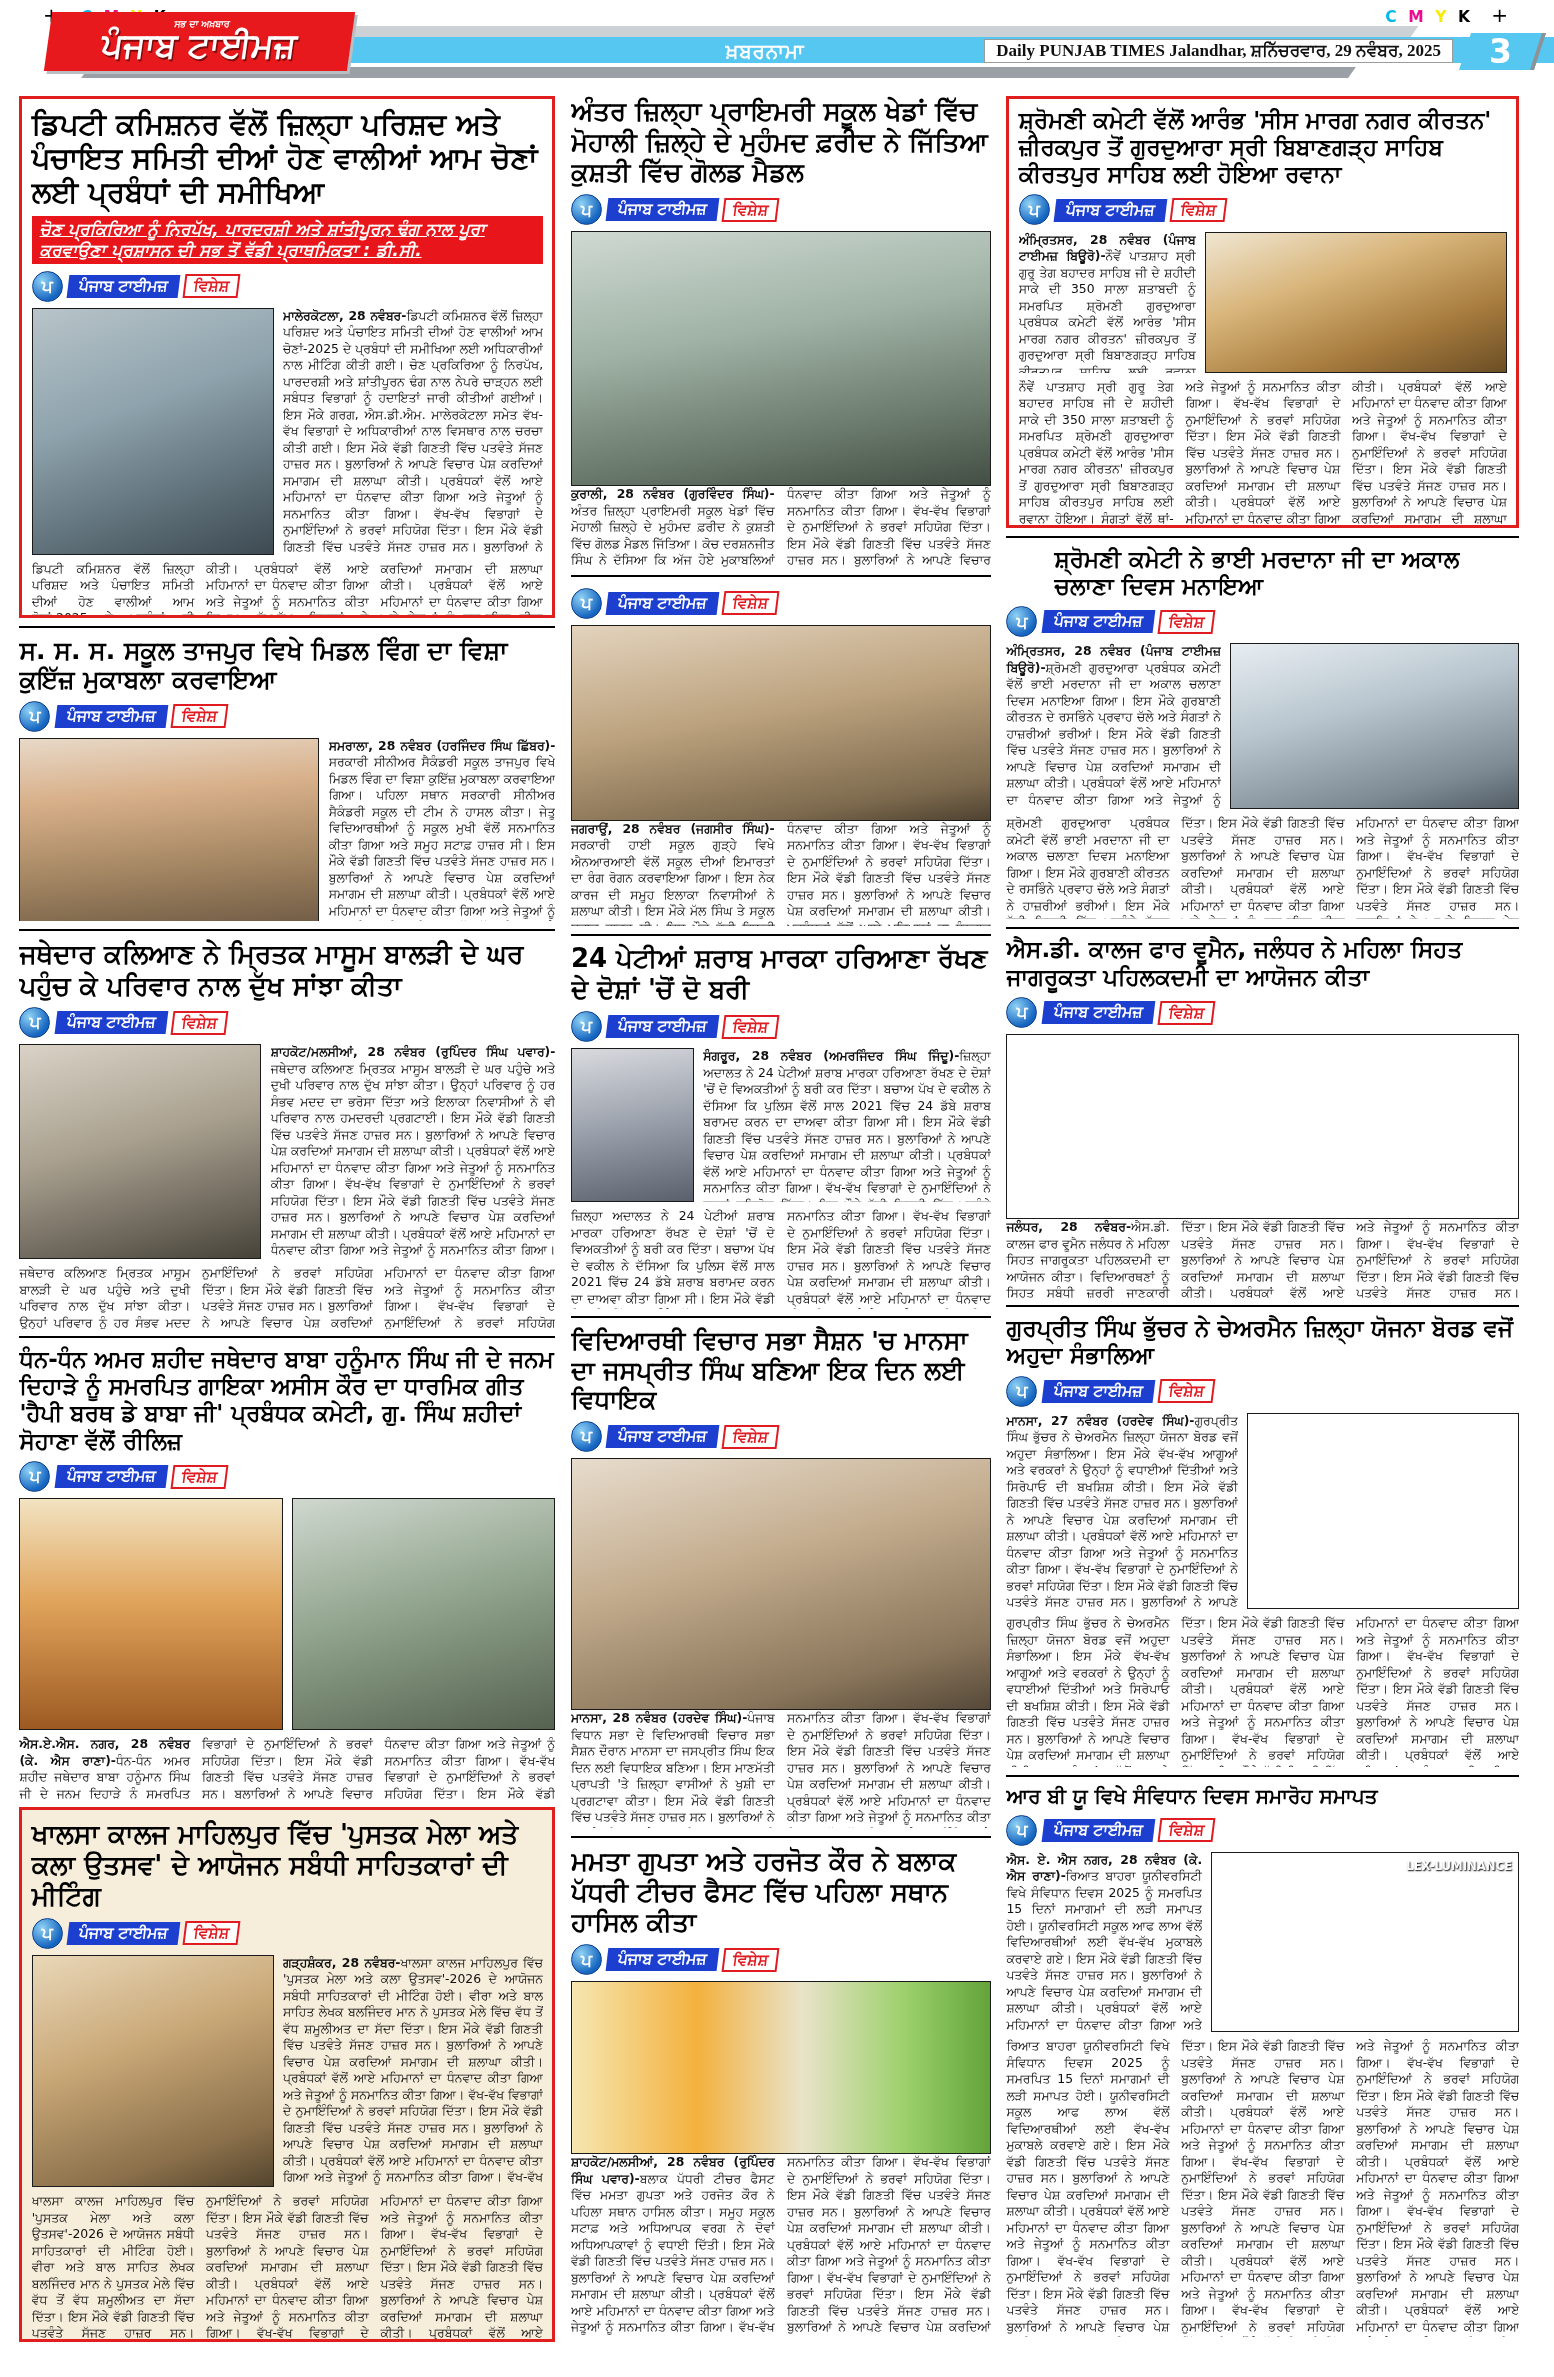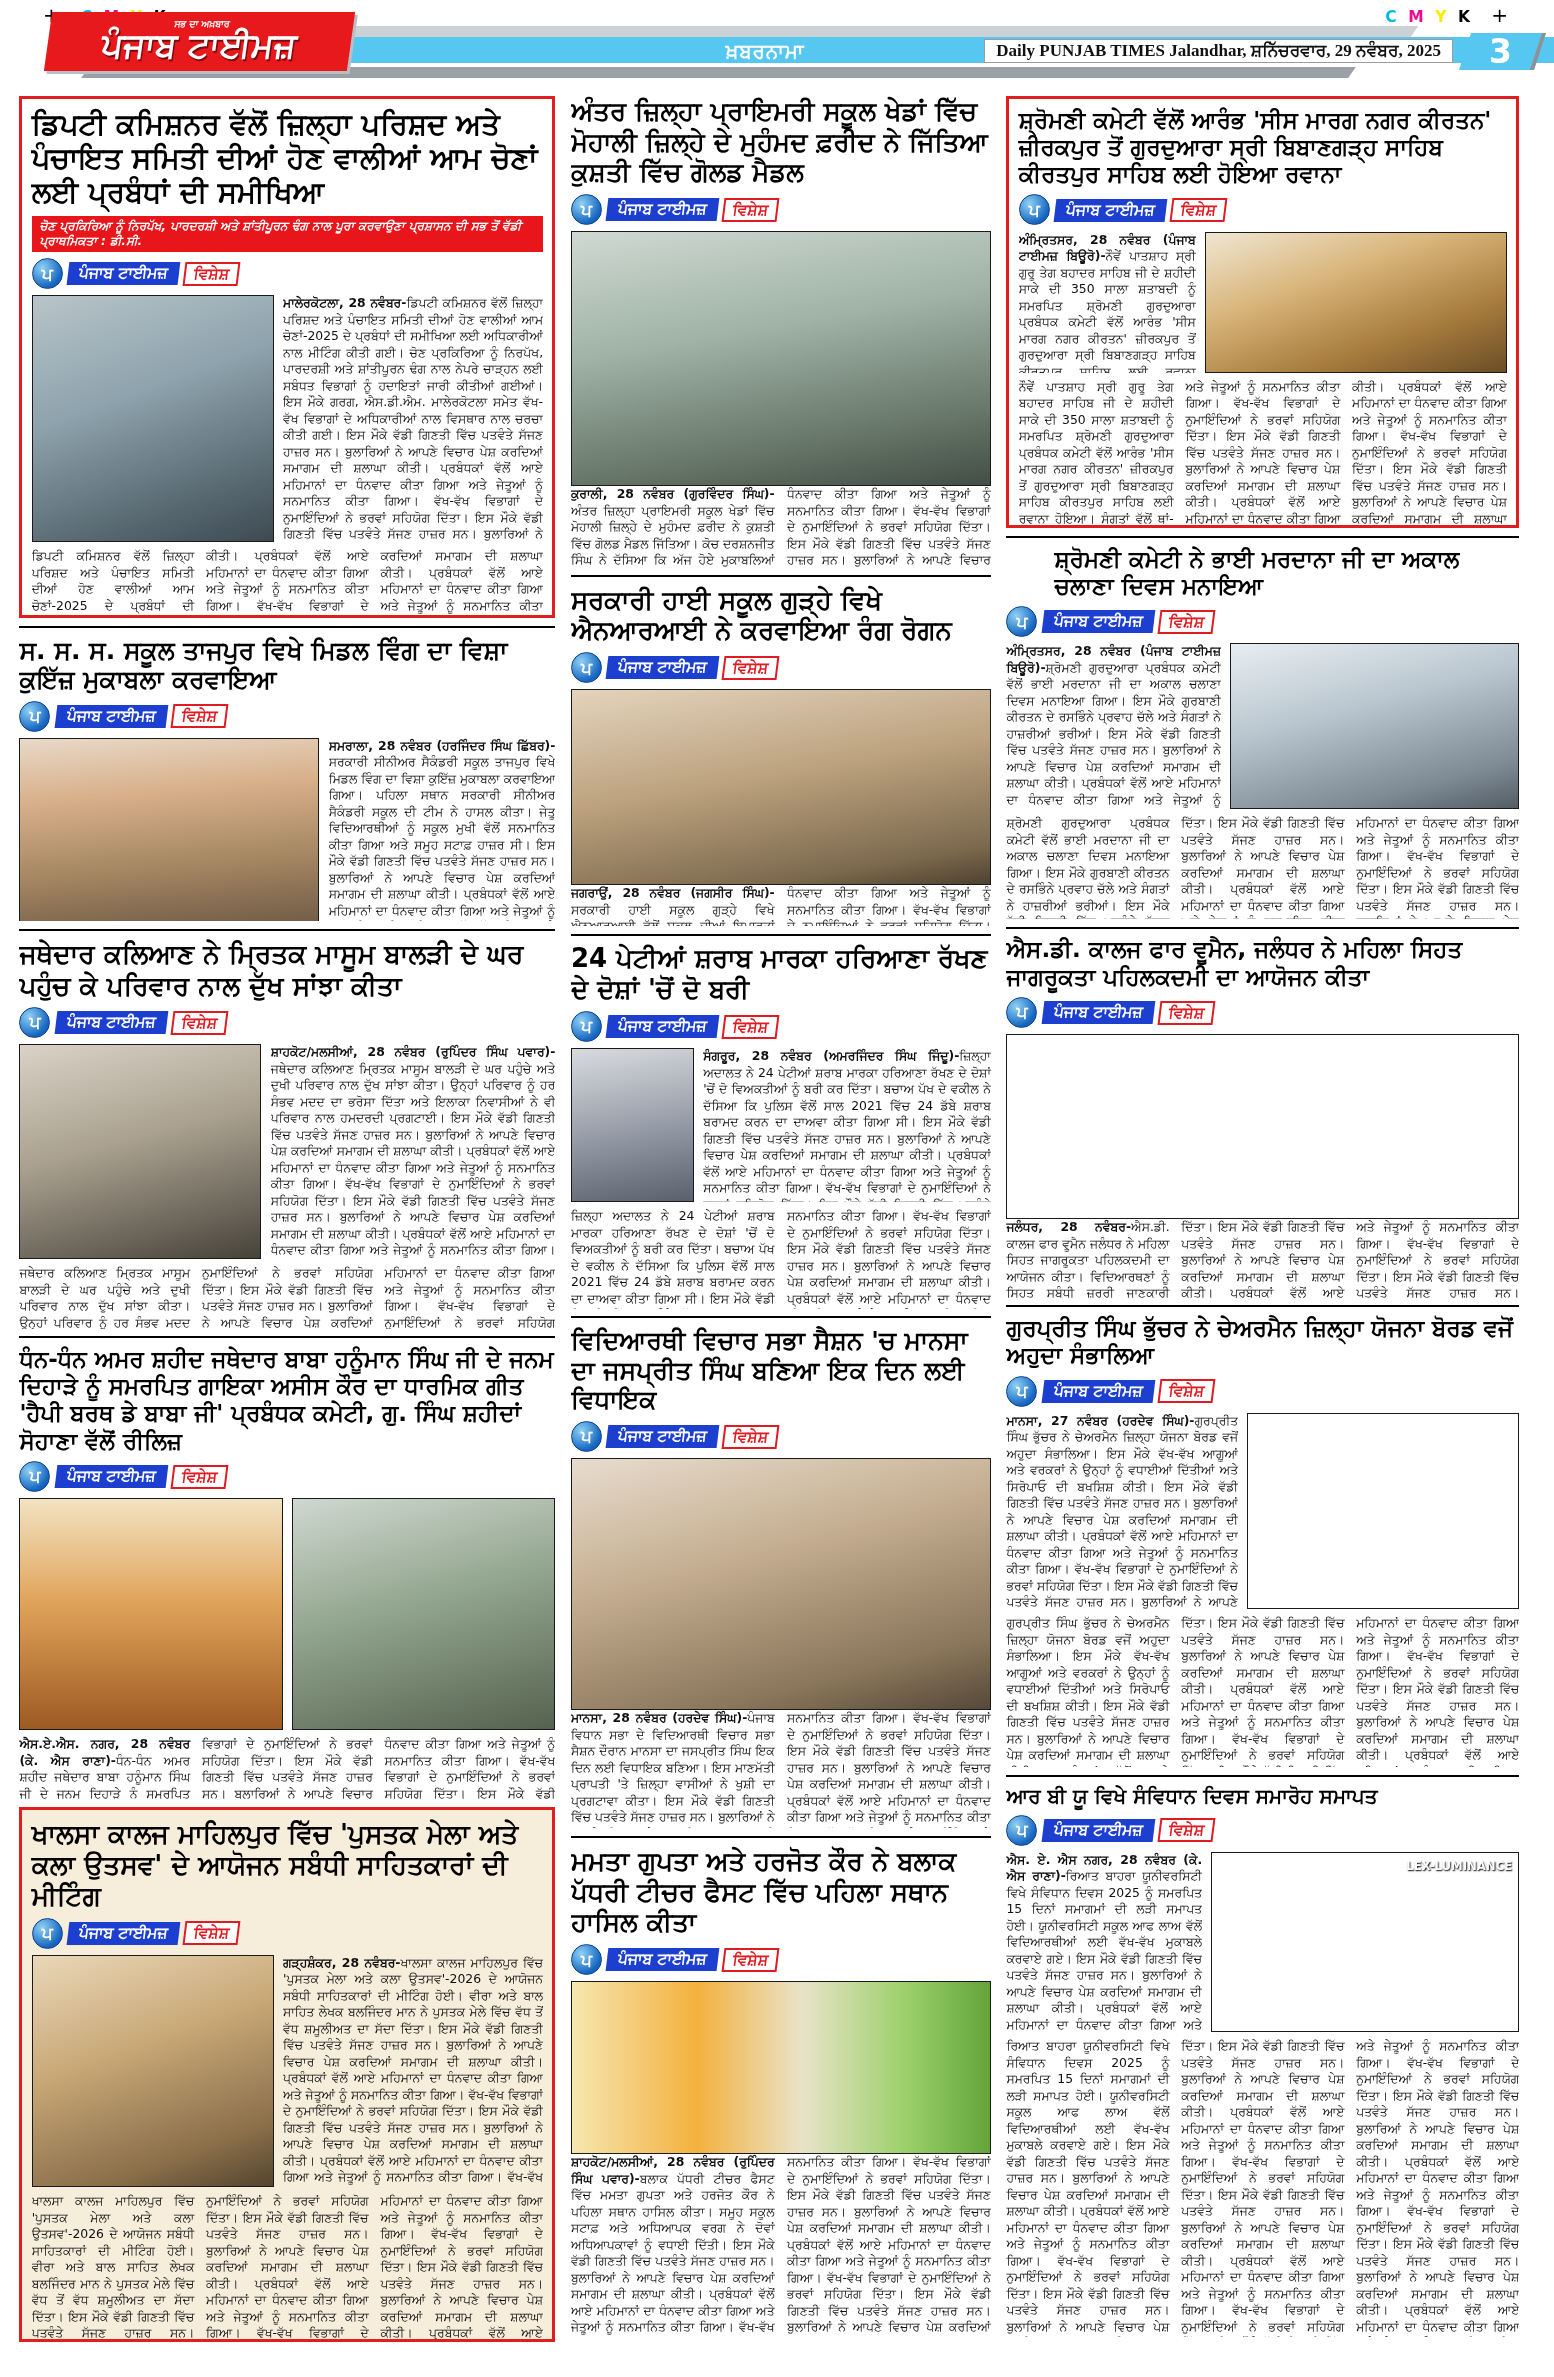--- a/index.html
+++ b/index.html
@@ -40,22 +40,22 @@
   .col-mid   { width:420px; }
   .col-right { width:513px; }
 
   article { position:relative; overflow:hidden; background:#fff; }
   article + article { border-top:2.3px solid #000; margin-top:7.8px; padding-top:7.8px; }
   article.boxed { border:3.1px solid #e01e1e; padding:7.8px 9.3px; }
   article + article.boxed { border-top:3.1px solid #e01e1e; }
   article.cream { background:#f6eedb; }
 
   h2.headline { color:#000; font-weight:bold; line-height:1.18; margin-bottom:6.2px; letter-spacing:0; }
-  .subhead { background:#e8151a; color:#fff; font-weight:bold; font-size:12px; line-height:1.25;
-    padding:3.1px 7.8px; margin-bottom:6.2px; font-style:italic; }
+  .subhead { background:#e8151a; color:#fff; font-weight:bold; font-size:17px; line-height:1.25;
+    padding:3.1px 7.8px; margin-bottom:6.2px; font-style:italic;text-decoration:underline; }
 
   .badge { display:flex; align-items:center; gap:5.4px; margin:3.1px 0 6.2px 0; }
   .badge-circle { width:31px; height:31px; border-radius:50%;
     background:radial-gradient(circle at 32% 30%, #8fd2f5, #1565c0 70%);
     border:1.6px solid #0d3f8f; color:#fff; font-weight:bold; font-size:17px;
     display:flex; align-items:center; justify-content:center; flex:0 0 auto; }
   .badge-paper { background:#1d3fd0; color:#fff; font-weight:bold; font-size:15.5px;
     padding:2.3px 11px; transform:skewX(-7deg); }
   .badge-special { background:#fff; color:#e01b22; border:2.3px solid #e01b22; font-weight:bold;
     font-size:15.5px; padding:0.8px 7.8px; transform:skewX(-7deg); }
@@ -208,21 +208,20 @@
         <h2 class="headline" style="font-size: 26px;">ਅੰਤਰ ਜ਼ਿਲ੍ਹਾ ਪ੍ਰਾਇਮਰੀ ਸਕੂਲ ਖੇਡਾਂ ਵਿੱਚ ਮੋਹਾਲੀ ਜ਼ਿਲ੍ਹੇ ਦੇ ਮੁਹੰਮਦ ਫ਼ਰੀਦ ਨੇ ਜਿੱਤਿਆ ਕੁਸ਼ਤੀ ਵਿੱਚ ਗੋਲਡ ਮੈਡਲ</h2>
         <div class="badge">
           <span class="badge-circle">ਪ</span>
           <span class="badge-paper">ਪੰਜਾਬ ਟਾਈਮਜ਼</span>
           <span class="badge-special">ਵਿਸ਼ੇਸ਼</span>
         </div>
         <div class="photo ph-m1" style="height: 255px; width: 100%;"></div>
         <div class="bodytext cols-2"><strong>ਕੁਰਾਲੀ, 28 ਨਵੰਬਰ (ਗੁਰਵਿੰਦਰ ਸਿੰਘ)-</strong>ਅੰਤਰ ਜ਼ਿਲ੍ਹਾ ਪ੍ਰਾਇਮਰੀ ਸਕੂਲ ਖੇਡਾਂ ਵਿੱਚ ਮੋਹਾਲੀ ਜ਼ਿਲ੍ਹੇ ਦੇ ਮੁਹੰਮਦ ਫ਼ਰੀਦ ਨੇ ਕੁਸ਼ਤੀ ਵਿੱਚ ਗੋਲਡ ਮੈਡਲ ਜਿੱਤਿਆ। ਕੋਚ ਦਰਸ਼ਨਜੀਤ ਸਿੰਘ ਨੇ ਦੱਸਿਆ ਕਿ ਅੱਜ ਹੋਏ ਮੁਕਾਬਲਿਆਂ ਵਿੱਚ ਖਿਡਾਰੀਆਂ ਨੇ ਸ਼ਾਨਦਾਰ ਪ੍ਰਦਰਸ਼ਨ ਕੀਤਾ ਅਤੇ ਉਹਨਾਂ ਨੇ ਵੀ ਆਪਣੀਆਂ ਮੁਬਾਰਕਾਂ ਦਿੱਤੀਆਂ। ਇਸ ਮੌਕੇ ਵੱਡੀ ਗਿਣਤੀ ਵਿੱਚ ਪਤਵੰਤੇ ਸੱਜਣ ਹਾਜ਼ਰ ਸਨ। ਬੁਲਾਰਿਆਂ ਨੇ ਆਪਣੇ ਵਿਚਾਰ ਪੇਸ਼ ਕਰਦਿਆਂ ਸਮਾਗਮ ਦੀ ਸ਼ਲਾਘਾ ਕੀਤੀ। ਪ੍ਰਬੰਧਕਾਂ ਵੱਲੋਂ ਆਏ ਮਹਿਮਾਨਾਂ ਦਾ ਧੰਨਵਾਦ ਕੀਤਾ ਗਿਆ ਅਤੇ ਜੇਤੂਆਂ ਨੂੰ ਸਨਮਾਨਿਤ ਕੀਤਾ ਗਿਆ। ਵੱਖ-ਵੱਖ ਵਿਭਾਗਾਂ ਦੇ ਨੁਮਾਇੰਦਿਆਂ ਨੇ ਭਰਵਾਂ ਸਹਿਯੋਗ ਦਿੱਤਾ। ਇਸ ਮੌਕੇ ਵੱਡੀ ਗਿਣਤੀ ਵਿੱਚ ਪਤਵੰਤੇ ਸੱਜਣ ਹਾਜ਼ਰ ਸਨ। ਬੁਲਾਰਿਆਂ ਨੇ ਆਪਣੇ ਵਿਚਾਰ ਪੇਸ਼ ਕਰਦਿਆਂ ਸਮਾਗਮ ਦੀ ਸ਼ਲਾਘਾ ਕੀਤੀ। ਪ੍ਰਬੰਧਕਾਂ ਵੱਲੋਂ ਆਏ ਮਹਿਮਾਨਾਂ ਦਾ ਧੰਨਵਾਦ ਕੀਤਾ ਗਿਆ ਅਤੇ ਜੇਤੂਆਂ ਨੂੰ ਸਨਮਾਨਿਤ ਕੀਤਾ ਗਿਆ। ਵੱਖ-ਵੱਖ ਵਿਭਾਗਾਂ ਦੇ ਨੁਮਾਇੰਦਿਆਂ ਨੇ ਭਰਵਾਂ ਸਹਿਯੋਗ ਦਿੱਤਾ। ਇਸ ਮੌਕੇ ਵੱਡੀ ਗਿਣਤੀ ਵਿੱਚ ਪਤਵੰਤੇ ਸੱਜਣ ਹਾਜ਼ਰ ਸਨ। ਬੁਲਾਰਿਆਂ ਨੇ ਆਪਣੇ ਵਿਚਾਰ ਪੇਸ਼ ਕਰਦਿਆਂ ਸਮਾਗਮ ਦੀ ਸ਼ਲਾਘਾ ਕੀਤੀ। ਪ੍ਰਬੰਧਕਾਂ ਵੱਲੋਂ ਆਏ ਮਹਿਮਾਨਾਂ ਦਾ ਧੰਨਵਾਦ ਕੀਤਾ ਗਿਆ ਅਤੇ ਜੇਤੂਆਂ ਨੂੰ ਸਨਮਾਨਿਤ ਕੀਤਾ ਗਿਆ। ਵੱਖ-ਵੱਖ ਵਿਭਾਗਾਂ ਦੇ ਨੁਮਾਇੰਦਿਆਂ ਨੇ ਭਰਵਾਂ ਸਹਿਯੋਗ ਦਿੱਤਾ। ਇਸ ਮੌਕੇ ਵੱਡੀ ਗਿਣਤੀ ਵਿੱਚ ਪਤਵੰਤੇ ਸੱਜਣ ਹਾਜ਼ਰ ਸਨ। ਬੁਲਾਰਿਆਂ ਨੇ ਆਪਣੇ ਵਿਚਾਰ ਪੇਸ਼ ਕਰਦਿਆਂ ਸਮਾਗਮ ਦੀ ਸ਼ਲਾਘਾ ਕੀਤੀ। ਪ੍ਰਬੰਧਕਾਂ ਵੱਲੋਂ ਆਏ ਮਹਿਮਾਨਾਂ ਦਾ ਧੰਨਵਾਦ ਕੀਤਾ ਗਿਆ ਅਤੇ ਜੇਤੂਆਂ ਨੂੰ ਸਨਮਾਨਿਤ ਕੀਤਾ ਗਿਆ। ਵੱਖ-ਵੱਖ ਵਿਭਾਗਾਂ ਦੇ ਨੁਮਾਇੰਦਿਆਂ ਨੇ ਭਰਵਾਂ ਸਹਿਯੋਗ ਦਿੱਤਾ। ਇਸ ਮੌਕੇ ਵੱਡੀ ਗਿਣਤੀ ਵਿੱਚ ਪਤਵੰਤੇ ਸੱਜਣ ਹਾਜ਼ਰ ਸਨ। ਬੁਲਾਰਿਆਂ ਨੇ ਆਪਣੇ ਵਿਚਾਰ ਪੇਸ਼ ਕਰਦਿਆਂ ਸਮਾਗਮ ਦੀ ਸ਼ਲਾਘਾ ਕੀਤੀ। ਪ੍ਰਬੰਧਕਾਂ ਵੱਲੋਂ ਆਏ ਮਹਿਮਾਨਾਂ ਦਾ ਧੰਨਵਾਦ ਕੀਤਾ ਗਿਆ ਅਤੇ ਜੇਤੂਆਂ ਨੂੰ ਸਨਮਾਨਿਤ ਕੀਤਾ ਗਿਆ। ਵੱਖ-ਵੱਖ ਵਿਭਾਗਾਂ ਦੇ ਨੁਮਾਇੰਦਿਆਂ ਨੇ ਭਰਵਾਂ ਸਹਿਯੋਗ ਦਿੱਤਾ। ਇਸ ਮੌਕੇ ਵੱਡੀ ਗਿਣਤੀ ਵਿੱਚ ਪਤਵੰਤੇ ਸੱਜਣ ਹਾਜ਼ਰ ਸਨ। ਬੁਲਾਰਿਆਂ ਨੇ ਆਪਣੇ ਵਿਚਾਰ ਪੇਸ਼ ਕਰਦਿਆਂ ਸਮਾਗਮ ਦੀ ਸ਼ਲਾਘਾ ਕੀਤੀ। ਪ੍ਰਬੰਧਕਾਂ ਵੱਲੋਂ ਆਏ ਮਹਿਮਾਨਾਂ ਦਾ ਧੰਨਵਾਦ ਕੀਤਾ ਗਿਆ ਅਤੇ ਜੇਤੂਆਂ ਨੂੰ ਸਨਮਾਨਿਤ ਕੀਤਾ ਗਿਆ। ਵੱਖ-ਵੱਖ ਵਿਭਾਗਾਂ ਦੇ ਨੁਮਾਇੰਦਿਆਂ ਨੇ ਭਰਵਾਂ ਸਹਿਯੋਗ ਦਿੱਤਾ। ਇਸ ਮੌਕੇ ਵੱਡੀ ਗਿਣਤੀ ਵਿੱਚ ਪਤਵੰਤੇ ਸੱਜਣ ਹਾਜ਼ਰ ਸਨ। ਬੁਲਾਰਿਆਂ ਨੇ ਆਪਣੇ ਵਿਚਾਰ ਪੇਸ਼ ਕਰਦਿਆਂ ਸਮਾਗਮ ਦੀ ਸ਼ਲਾਘਾ ਕੀਤੀ। ਪ੍ਰਬੰਧਕਾਂ ਵੱਲੋਂ ਆਏ ਮਹਿਮਾਨਾਂ ਦਾ ਧੰਨਵਾਦ ਕੀਤਾ ਗਿਆ ਅਤੇ ਜੇਤੂਆਂ ਨੂੰ ਸਨਮਾਨਿਤ ਕੀਤਾ ਗਿਆ। ਵੱਖ-ਵੱਖ ਵਿਭਾਗਾਂ ਦੇ ਨੁਮਾਇੰਦਿਆਂ ਨੇ ਭਰਵਾਂ ਸਹਿਯੋਗ ਦਿੱਤਾ। ਇਸ ਮੌਕੇ ਵੱਡੀ ਗਿਣਤੀ ਵਿੱਚ ਪਤਵੰਤੇ ਸੱਜਣ ਹਾਜ਼ਰ ਸਨ। ਬੁਲਾਰਿਆਂ ਨੇ ਆਪਣੇ ਵਿਚਾਰ ਪੇਸ਼ ਕਰਦਿਆਂ ਸਮਾਗਮ ਦੀ ਸ਼ਲਾਘਾ ਕੀਤੀ। ਪ੍ਰਬੰਧਕਾਂ ਵੱਲੋਂ ਆਏ ਮਹਿਮਾਨਾਂ ਦਾ ਧੰਨਵਾਦ ਕੀਤਾ ਗਿਆ ਅਤੇ ਜੇਤੂਆਂ ਨੂੰ ਸਨਮਾਨਿਤ ਕੀਤਾ ਗਿਆ। ਵੱਖ-ਵੱਖ ਵਿਭਾਗਾਂ ਦੇ ਨੁਮਾਇੰਦਿਆਂ ਨੇ ਭਰਵਾਂ ਸਹਿਯੋਗ ਦਿੱਤਾ। ਇਸ ਮੌਕੇ ਵੱਡੀ ਗਿਣਤੀ ਵਿੱਚ ਪਤਵੰਤੇ ਸੱਜਣ ਹਾਜ਼ਰ ਸਨ। ਬੁਲਾਰਿਆਂ ਨੇ ਆਪਣੇ ਵਿਚਾਰ ਪੇਸ਼ ਕਰਦਿਆਂ ਸਮਾਗਮ ਦੀ ਸ਼ਲਾਘਾ ਕੀਤੀ। ਪ੍ਰਬੰਧਕਾਂ ਵੱਲੋਂ ਆਏ ਮਹਿਮਾਨਾਂ ਦਾ ਧੰਨਵਾਦ ਕੀਤਾ ਗਿਆ ਅਤੇ ਜੇਤੂਆਂ ਨੂੰ ਸਨਮਾਨਿਤ ਕੀਤਾ ਗਿਆ। ਵੱਖ-ਵੱਖ ਵਿਭਾਗਾਂ ਦੇ ਨੁਮਾਇੰਦਿਆਂ ਨੇ ਭਰਵਾਂ ਸਹਿਯੋਗ ਦਿੱਤਾ। ਇਸ ਮੌਕੇ ਵੱਡੀ ਗਿਣਤੀ ਵਿੱਚ ਪਤਵੰਤੇ ਸੱਜਣ ਹਾਜ਼ਰ ਸਨ। ਬੁਲਾਰਿਆਂ ਨੇ ਆਪਣੇ ਵਿਚਾਰ ਪੇਸ਼ ਕਰਦਿਆਂ ਸਮਾਗਮ ਦੀ ਸ਼ਲਾਘਾ ਕੀਤੀ। ਪ੍ਰਬੰਧਕਾਂ ਵੱਲੋਂ ਆਏ ਮਹਿਮਾਨਾਂ ਦਾ ਧੰਨਵਾਦ ਕੀਤਾ ਗਿਆ ਅਤੇ ਜੇਤੂਆਂ ਨੂੰ ਸਨਮਾਨਿਤ ਕੀਤਾ ਗਿਆ। ਵੱਖ-ਵੱਖ ਵਿਭਾਗਾਂ ਦੇ ਨੁਮਾਇੰਦਿਆਂ ਨੇ ਭਰਵਾਂ ਸਹਿਯੋਗ ਦਿੱਤਾ। </div>
       </article>
       <article style="height: 351px;">
-        <h2 class="headline" style="font-size: 26px;">ਸਰਕਾਰੀ ਹਾਈ ਸਕੂਲ ਗੁੜ੍ਹੇ ਵਿਖੇ ਐਨਆਰਆਈ ਨੇ ਕਰਵਾਇਆ ਰੰਗ ਰੋਗਨ</h2>
         <div class="badge">
           <span class="badge-circle">ਪ</span>
           <span class="badge-paper">ਪੰਜਾਬ ਟਾਈਮਜ਼</span>
           <span class="badge-special">ਵਿਸ਼ੇਸ਼</span>
         </div>
         <div class="photo ph-m2" style="height: 196px; width: 100%;"></div>
         <div class="bodytext cols-2"><strong>ਜਗਰਾਉਂ, 28 ਨਵੰਬਰ (ਜਗਸੀਰ ਸਿੰਘ)-</strong>ਸਰਕਾਰੀ ਹਾਈ ਸਕੂਲ ਗੁੜ੍ਹੇ ਵਿਖੇ ਐਨਆਰਆਈ ਵੱਲੋਂ ਸਕੂਲ ਦੀਆਂ ਇਮਾਰਤਾਂ ਦਾ ਰੰਗ ਰੋਗਨ ਕਰਵਾਇਆ ਗਿਆ। ਇਸ ਨੇਕ ਕਾਰਜ ਦੀ ਸਮੂਹ ਇਲਾਕਾ ਨਿਵਾਸੀਆਂ ਨੇ ਸ਼ਲਾਘਾ ਕੀਤੀ। ਇਸ ਮੌਕੇ ਮੱਲ ਸਿੰਘ ਤੇ ਸਕੂਲ ਸਟਾਫ਼ ਹਾਜ਼ਰ ਸੀ। ਇਸ ਮੌਕੇ ਵੱਡੀ ਗਿਣਤੀ ਵਿੱਚ ਪਤਵੰਤੇ ਸੱਜਣ ਹਾਜ਼ਰ ਸਨ। ਬੁਲਾਰਿਆਂ ਨੇ ਆਪਣੇ ਵਿਚਾਰ ਪੇਸ਼ ਕਰਦਿਆਂ ਸਮਾਗਮ ਦੀ ਸ਼ਲਾਘਾ ਕੀਤੀ। ਪ੍ਰਬੰਧਕਾਂ ਵੱਲੋਂ ਆਏ ਮਹਿਮਾਨਾਂ ਦਾ ਧੰਨਵਾਦ ਕੀਤਾ ਗਿਆ ਅਤੇ ਜੇਤੂਆਂ ਨੂੰ ਸਨਮਾਨਿਤ ਕੀਤਾ ਗਿਆ। ਵੱਖ-ਵੱਖ ਵਿਭਾਗਾਂ ਦੇ ਨੁਮਾਇੰਦਿਆਂ ਨੇ ਭਰਵਾਂ ਸਹਿਯੋਗ ਦਿੱਤਾ। ਇਸ ਮੌਕੇ ਵੱਡੀ ਗਿਣਤੀ ਵਿੱਚ ਪਤਵੰਤੇ ਸੱਜਣ ਹਾਜ਼ਰ ਸਨ। ਬੁਲਾਰਿਆਂ ਨੇ ਆਪਣੇ ਵਿਚਾਰ ਪੇਸ਼ ਕਰਦਿਆਂ ਸਮਾਗਮ ਦੀ ਸ਼ਲਾਘਾ ਕੀਤੀ। ਪ੍ਰਬੰਧਕਾਂ ਵੱਲੋਂ ਆਏ ਮਹਿਮਾਨਾਂ ਦਾ ਧੰਨਵਾਦ ਕੀਤਾ ਗਿਆ ਅਤੇ ਜੇਤੂਆਂ ਨੂੰ ਸਨਮਾਨਿਤ ਕੀਤਾ ਗਿਆ। ਵੱਖ-ਵੱਖ ਵਿਭਾਗਾਂ ਦੇ ਨੁਮਾਇੰਦਿਆਂ ਨੇ ਭਰਵਾਂ ਸਹਿਯੋਗ ਦਿੱਤਾ। ਇਸ ਮੌਕੇ ਵੱਡੀ ਗਿਣਤੀ ਵਿੱਚ ਪਤਵੰਤੇ ਸੱਜਣ ਹਾਜ਼ਰ ਸਨ। ਬੁਲਾਰਿਆਂ ਨੇ ਆਪਣੇ ਵਿਚਾਰ ਪੇਸ਼ ਕਰਦਿਆਂ ਸਮਾਗਮ ਦੀ ਸ਼ਲਾਘਾ ਕੀਤੀ। ਪ੍ਰਬੰਧਕਾਂ ਵੱਲੋਂ ਆਏ ਮਹਿਮਾਨਾਂ ਦਾ ਧੰਨਵਾਦ ਕੀਤਾ ਗਿਆ ਅਤੇ ਜੇਤੂਆਂ ਨੂੰ ਸਨਮਾਨਿਤ ਕੀਤਾ ਗਿਆ। ਵੱਖ-ਵੱਖ ਵਿਭਾਗਾਂ ਦੇ ਨੁਮਾਇੰਦਿਆਂ ਨੇ ਭਰਵਾਂ ਸਹਿਯੋਗ ਦਿੱਤਾ। ਇਸ ਮੌਕੇ ਵੱਡੀ ਗਿਣਤੀ ਵਿੱਚ ਪਤਵੰਤੇ ਸੱਜਣ ਹਾਜ਼ਰ ਸਨ। ਬੁਲਾਰਿਆਂ ਨੇ ਆਪਣੇ ਵਿਚਾਰ ਪੇਸ਼ ਕਰਦਿਆਂ ਸਮਾਗਮ ਦੀ ਸ਼ਲਾਘਾ ਕੀਤੀ। ਪ੍ਰਬੰਧਕਾਂ ਵੱਲੋਂ ਆਏ ਮਹਿਮਾਨਾਂ ਦਾ ਧੰਨਵਾਦ ਕੀਤਾ ਗਿਆ ਅਤੇ ਜੇਤੂਆਂ ਨੂੰ ਸਨਮਾਨਿਤ ਕੀਤਾ ਗਿਆ। ਵੱਖ-ਵੱਖ ਵਿਭਾਗਾਂ ਦੇ ਨੁਮਾਇੰਦਿਆਂ ਨੇ ਭਰਵਾਂ ਸਹਿਯੋਗ ਦਿੱਤਾ। ਇਸ ਮੌਕੇ ਵੱਡੀ ਗਿਣਤੀ ਵਿੱਚ ਪਤਵੰਤੇ ਸੱਜਣ ਹਾਜ਼ਰ ਸਨ। ਬੁਲਾਰਿਆਂ ਨੇ ਆਪਣੇ ਵਿਚਾਰ ਪੇਸ਼ ਕਰਦਿਆਂ ਸਮਾਗਮ ਦੀ ਸ਼ਲਾਘਾ ਕੀਤੀ। ਪ੍ਰਬੰਧਕਾਂ ਵੱਲੋਂ ਆਏ ਮਹਿਮਾਨਾਂ ਦਾ ਧੰਨਵਾਦ ਕੀਤਾ ਗਿਆ ਅਤੇ ਜੇਤੂਆਂ ਨੂੰ ਸਨਮਾਨਿਤ ਕੀਤਾ ਗਿਆ। ਵੱਖ-ਵੱਖ ਵਿਭਾਗਾਂ ਦੇ ਨੁਮਾਇੰਦਿਆਂ ਨੇ ਭਰਵਾਂ ਸਹਿਯੋਗ ਦਿੱਤਾ। ਇਸ ਮੌਕੇ ਵੱਡੀ ਗਿਣਤੀ ਵਿੱਚ ਪਤਵੰਤੇ ਸੱਜਣ ਹਾਜ਼ਰ ਸਨ। ਬੁਲਾਰਿਆਂ ਨੇ ਆਪਣੇ ਵਿਚਾਰ ਪੇਸ਼ ਕਰਦਿਆਂ ਸਮਾਗਮ ਦੀ ਸ਼ਲਾਘਾ ਕੀਤੀ। ਪ੍ਰਬੰਧਕਾਂ ਵੱਲੋਂ ਆਏ ਮਹਿਮਾਨਾਂ ਦਾ ਧੰਨਵਾਦ ਕੀਤਾ ਗਿਆ ਅਤੇ ਜੇਤੂਆਂ ਨੂੰ ਸਨਮਾਨਿਤ ਕੀਤਾ ਗਿਆ। ਵੱਖ-ਵੱਖ ਵਿਭਾਗਾਂ ਦੇ ਨੁਮਾਇੰਦਿਆਂ ਨੇ ਭਰਵਾਂ ਸਹਿਯੋਗ ਦਿੱਤਾ। ਇਸ ਮੌਕੇ ਵੱਡੀ ਗਿਣਤੀ ਵਿੱਚ ਪਤਵੰਤੇ ਸੱਜਣ ਹਾਜ਼ਰ ਸਨ। ਬੁਲਾਰਿਆਂ ਨੇ ਆਪਣੇ ਵਿਚਾਰ ਪੇਸ਼ ਕਰਦਿਆਂ ਸਮਾਗਮ ਦੀ ਸ਼ਲਾਘਾ ਕੀਤੀ। ਪ੍ਰਬੰਧਕਾਂ ਵੱਲੋਂ ਆਏ ਮਹਿਮਾਨਾਂ ਦਾ ਧੰਨਵਾਦ ਕੀਤਾ ਗਿਆ ਅਤੇ ਜੇਤੂਆਂ ਨੂੰ ਸਨਮਾਨਿਤ ਕੀਤਾ ਗਿਆ। ਵੱਖ-ਵੱਖ ਵਿਭਾਗਾਂ ਦੇ ਨੁਮਾਇੰਦਿਆਂ ਨੇ ਭਰਵਾਂ ਸਹਿਯੋਗ ਦਿੱਤਾ। ਇਸ ਮੌਕੇ ਵੱਡੀ ਗਿਣਤੀ ਵਿੱਚ ਪਤਵੰਤੇ ਸੱਜਣ ਹਾਜ਼ਰ ਸਨ। ਬੁਲਾਰਿਆਂ ਨੇ ਆਪਣੇ ਵਿਚਾਰ ਪੇਸ਼ ਕਰਦਿਆਂ ਸਮਾਗਮ ਦੀ ਸ਼ਲਾਘਾ ਕੀਤੀ। ਪ੍ਰਬੰਧਕਾਂ ਵੱਲੋਂ ਆਏ ਮਹਿਮਾਨਾਂ ਦਾ ਧੰਨਵਾਦ ਕੀਤਾ ਗਿਆ ਅਤੇ ਜੇਤੂਆਂ ਨੂੰ ਸਨਮਾਨਿਤ ਕੀਤਾ ਗਿਆ। ਵੱਖ-ਵੱਖ ਵਿਭਾਗਾਂ ਦੇ ਨੁਮਾਇੰਦਿਆਂ ਨੇ ਭਰਵਾਂ ਸਹਿਯੋਗ ਦਿੱਤਾ। ਇਸ ਮੌਕੇ ਵੱਡੀ ਗਿਣਤੀ ਵਿੱਚ ਪਤਵੰਤੇ ਸੱਜਣ ਹਾਜ਼ਰ ਸਨ। ਬੁਲਾਰਿਆਂ ਨੇ ਆਪਣੇ ਵਿਚਾਰ ਪੇਸ਼ ਕਰਦਿਆਂ ਸਮਾਗਮ ਦੀ ਸ਼ਲਾਘਾ ਕੀਤੀ। ਪ੍ਰਬੰਧਕਾਂ ਵੱਲੋਂ ਆਏ ਮਹਿਮਾਨਾਂ ਦਾ ਧੰਨਵਾਦ ਕੀਤਾ ਗਿਆ ਅਤੇ ਜੇਤੂਆਂ ਨੂੰ ਸਨਮਾਨਿਤ ਕੀਤਾ ਗਿਆ। ਵੱਖ-ਵੱਖ ਵਿਭਾਗਾਂ ਦੇ ਨੁਮਾਇੰਦਿਆਂ ਨੇ ਭਰਵਾਂ ਸਹਿਯੋਗ ਦਿੱਤਾ। ਇਸ ਮੌਕੇ ਵੱਡੀ ਗਿਣਤੀ ਵਿੱਚ ਪਤਵੰਤੇ ਸੱਜਣ ਹਾਜ਼ਰ ਸਨ। ਬੁਲਾਰਿਆਂ ਨੇ ਆਪਣੇ ਵਿਚਾਰ ਪੇਸ਼ ਕਰਦਿਆਂ ਸਮਾਗਮ ਦੀ ਸ਼ਲਾਘਾ ਕੀਤੀ। ਪ੍ਰਬੰਧਕਾਂ ਵੱਲੋਂ ਆਏ ਮਹਿਮਾਨਾਂ ਦਾ ਧੰਨਵਾਦ ਕੀਤਾ ਗਿਆ ਅਤੇ ਜੇਤੂਆਂ ਨੂੰ ਸਨਮਾਨਿਤ ਕੀਤਾ ਗਿਆ। ਵੱਖ-ਵੱਖ ਵਿਭਾਗਾਂ ਦੇ ਨੁਮਾਇੰਦਿਆਂ ਨੇ ਭਰਵਾਂ ਸਹਿਯੋਗ ਦਿੱਤਾ। </div>
       </article>
       <article style="height: 375px;">
         <h2 class="headline" style="font-size: 26px;">24 ਪੇਟੀਆਂ ਸ਼ਰਾਬ ਮਾਰਕਾ ਹਰਿਆਣਾ ਰੱਖਣ ਦੇ ਦੋਸ਼ਾਂ 'ਚੋਂ ਦੋ ਬਰੀ</h2>

